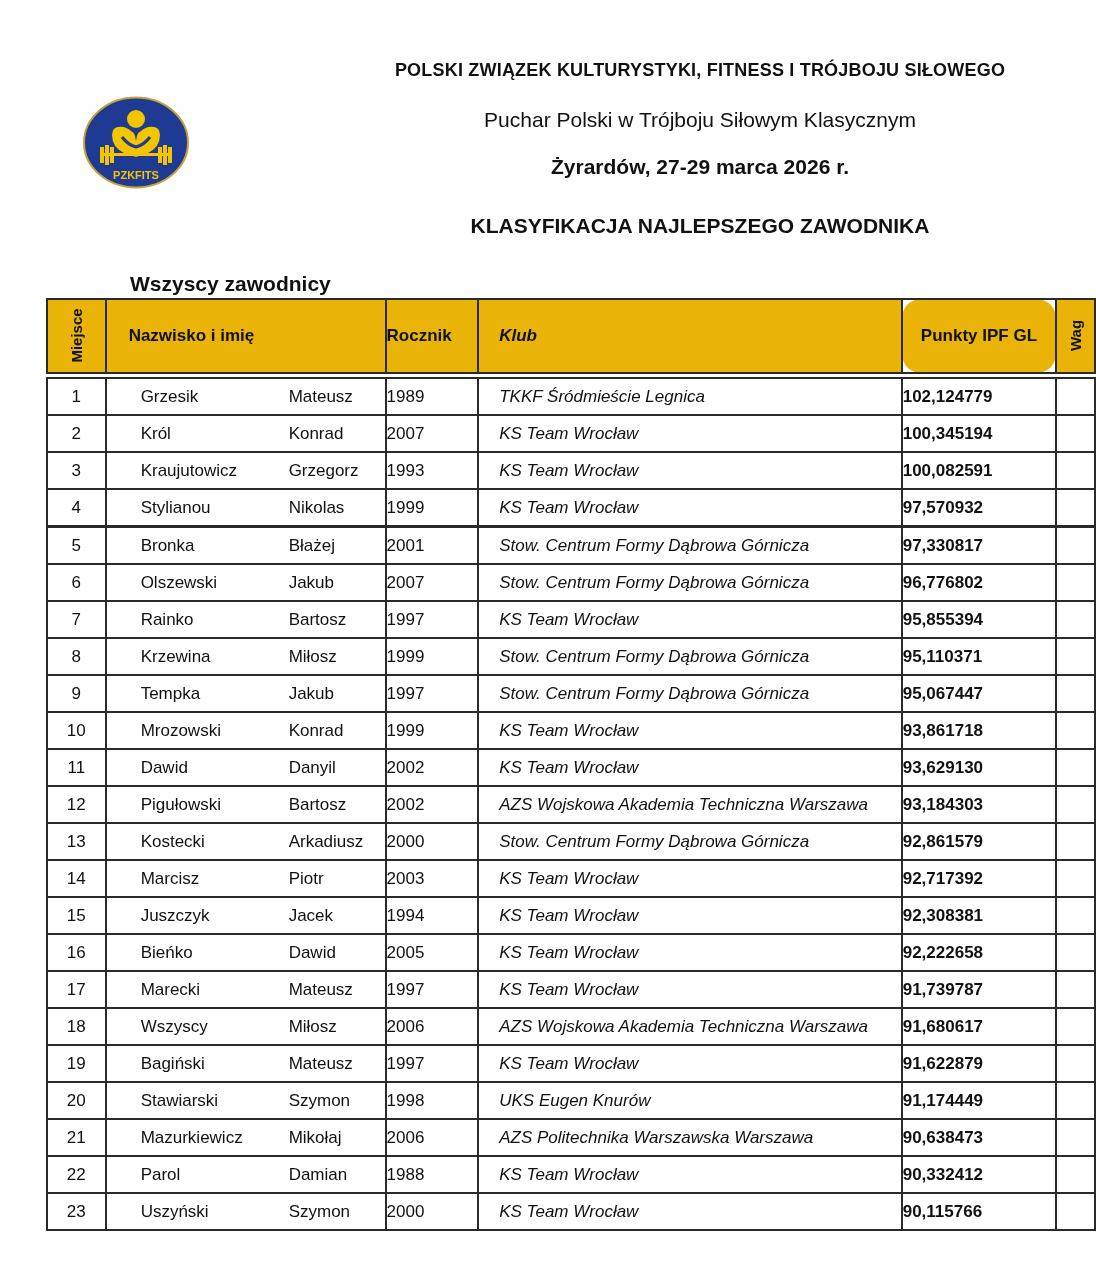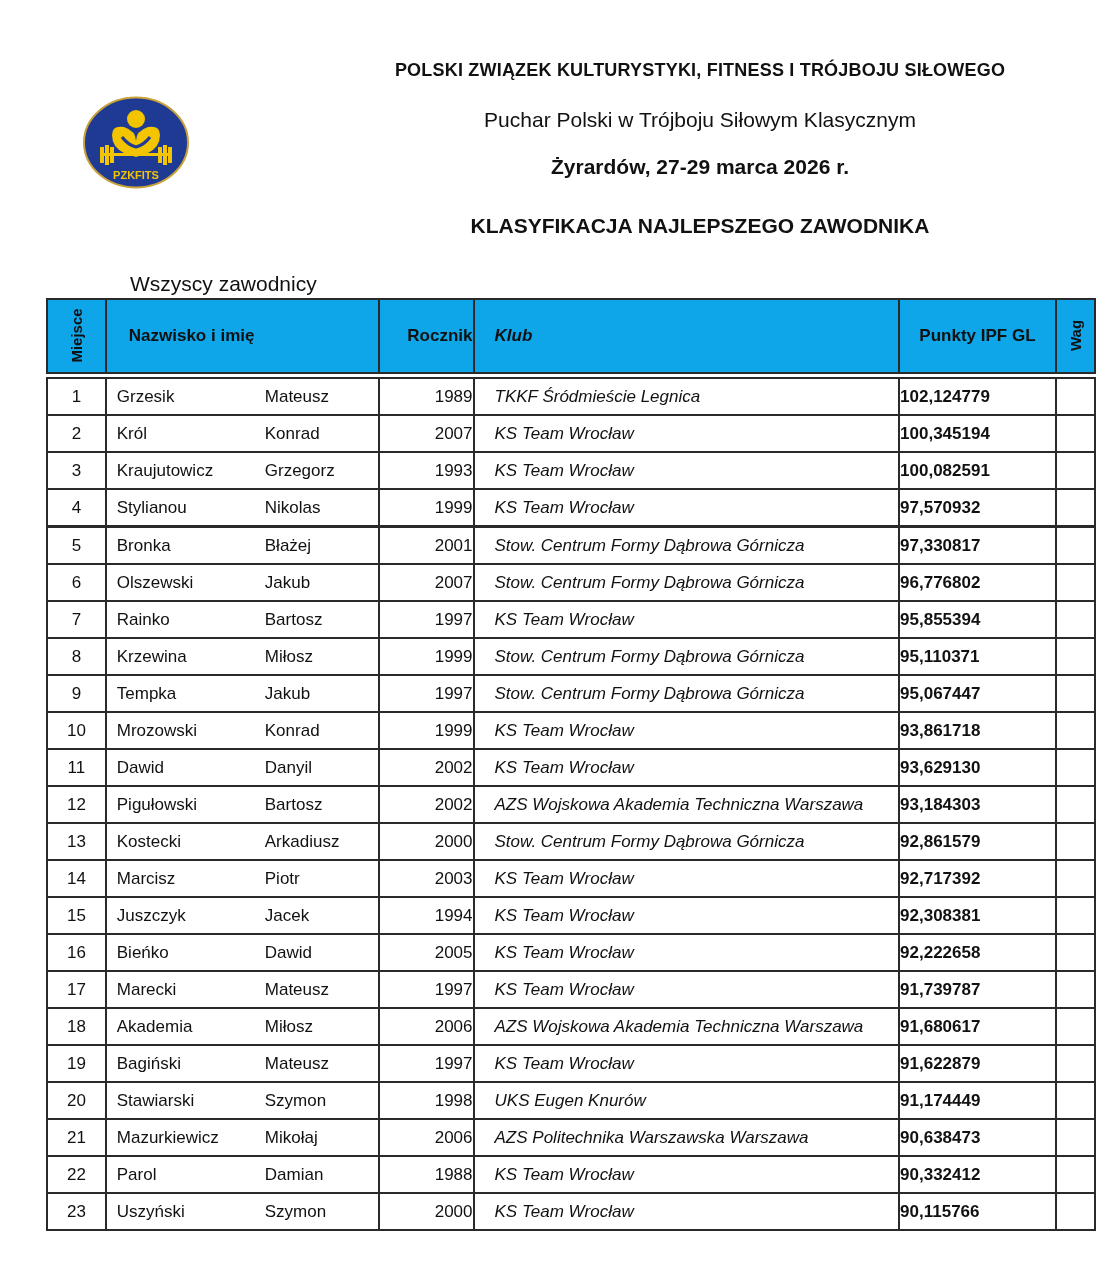--- a/index.html
+++ b/index.html
@@ -6,42 +6,42 @@
   body {
     width: 1096px; height: 1280px; overflow: hidden; position: relative;
     font-family: "Liberation Sans", sans-serif; color: #111;
   }
   .logo { position: absolute; left: 82px; top: 95px; width: 108px; height: 95px; }
   .hdr { position: absolute; left: 300px; width: 800px; text-align: center; }
   .org { top: 60px; font-weight: 900; font-size: 18px; letter-spacing: 0.2px; left: 300px; width: 800px; }
   .cup { top: 108px; font-size: 21px; }
   .place { top: 155px; font-size: 21px; font-weight: bold; }
   .klas { top: 214px; font-size: 21px; font-weight: bold; }
-  .subtitle { position: absolute; left: 130px; top: 272px; font-size: 21px; font-weight: normal; }
+  .subtitle { position: absolute; left: 130px; top: 272px; font-size: 21px; font-weight: bold; }
 
   table.tbl {
     position: absolute; left: 46px; top: 298px;
     border-collapse: collapse; table-layout: fixed;
     font-size: 17px;
   }
   .tbl td, .tbl th { border: 2px solid #2a2a2a; padding: 0; overflow: hidden; white-space: nowrap; }
-  .tbl thead th { background: #0ea5e9; height: 72px; font-weight: bold; font-size: 17px; }
+  .tbl thead th { background: #eab308; height: 72px; font-weight: bold; font-size: 17px; }
   .tbl tr.spacer td { height: 3px; border-left: none; border-right: none; background: #fff; }
   .tbl tbody tr.row td { height: 35px; }
   .c-place { width: 58px; text-align: center; }
   .c-name { width: 268px; }
-  .c-year { width: 105px; text-align: right; }
+  .c-year { width: 105px; text-align: left; }
   .c-club { width: 420px; font-style: italic; padding-left: 20px !important; }
   .c-pts { width: 153px; text-align: left; font-weight: bold; padding-right: 20px !important; }
   .c-extra { width: 40px; }
   .rot { display: inline-block; transform: rotate(-90deg); font-weight: bold; font-size: 15px; }
   th.c-name, th.c-club { text-align: left; }
   th.c-name { padding-left: 22px !important; }
-  th.c-pts { text-align: center; padding-right: 0 !important; }
-  .surname { display: inline-block; width: 148px; padding-left: 10px; }
+  th.c-pts { text-align: center; padding-right: 0 !important; border-radius: 19px; }
+  .surname { display: inline-block; width: 148px; padding-left: 34px; }
   .firstname { display: inline-block; }
   .sep-row td { border-top-width: 3px !important; }
 </style>
 </head>
 <body>
 
 <svg class="logo" viewBox="0 0 108 95">
   <ellipse cx="54" cy="47.5" rx="52" ry="45" fill="#1f3a93" stroke="#c9a23a" stroke-width="2"></ellipse>
   <circle cx="54" cy="24" r="9" fill="#f2c500"></circle>
   <path d="M30 40 Q30 30 42 32 Q54 36 54 46 Q54 36 66 32 Q78 30 78 40 Q78 52 66 58 L54 62 L42 58 Q30 52 30 40 Z" fill="#f2c500"></path>
@@ -209,21 +209,21 @@
       <tr class="row">
         <td class="c-place">17</td>
         <td class="c-name"><span class="surname">Marecki</span><span class="firstname">Mateusz</span></td>
         <td class="c-year">1997</td>
         <td class="c-club">KS Team Wrocław</td>
         <td class="c-pts">91,739787</td>
         <td class="c-extra"></td>
       </tr>
       <tr class="row">
         <td class="c-place">18</td>
-        <td class="c-name"><span class="surname">Akademia</span><span class="firstname">Miłosz</span></td>
+        <td class="c-name"><span class="surname">Wszyscy</span><span class="firstname">Miłosz</span></td>
         <td class="c-year">2006</td>
         <td class="c-club">AZS Wojskowa Akademia Techniczna Warszawa</td>
         <td class="c-pts">91,680617</td>
         <td class="c-extra"></td>
       </tr>
       <tr class="row">
         <td class="c-place">19</td>
         <td class="c-name"><span class="surname">Bagiński</span><span class="firstname">Mateusz</span></td>
         <td class="c-year">1997</td>
         <td class="c-club">KS Team Wrocław</td>

